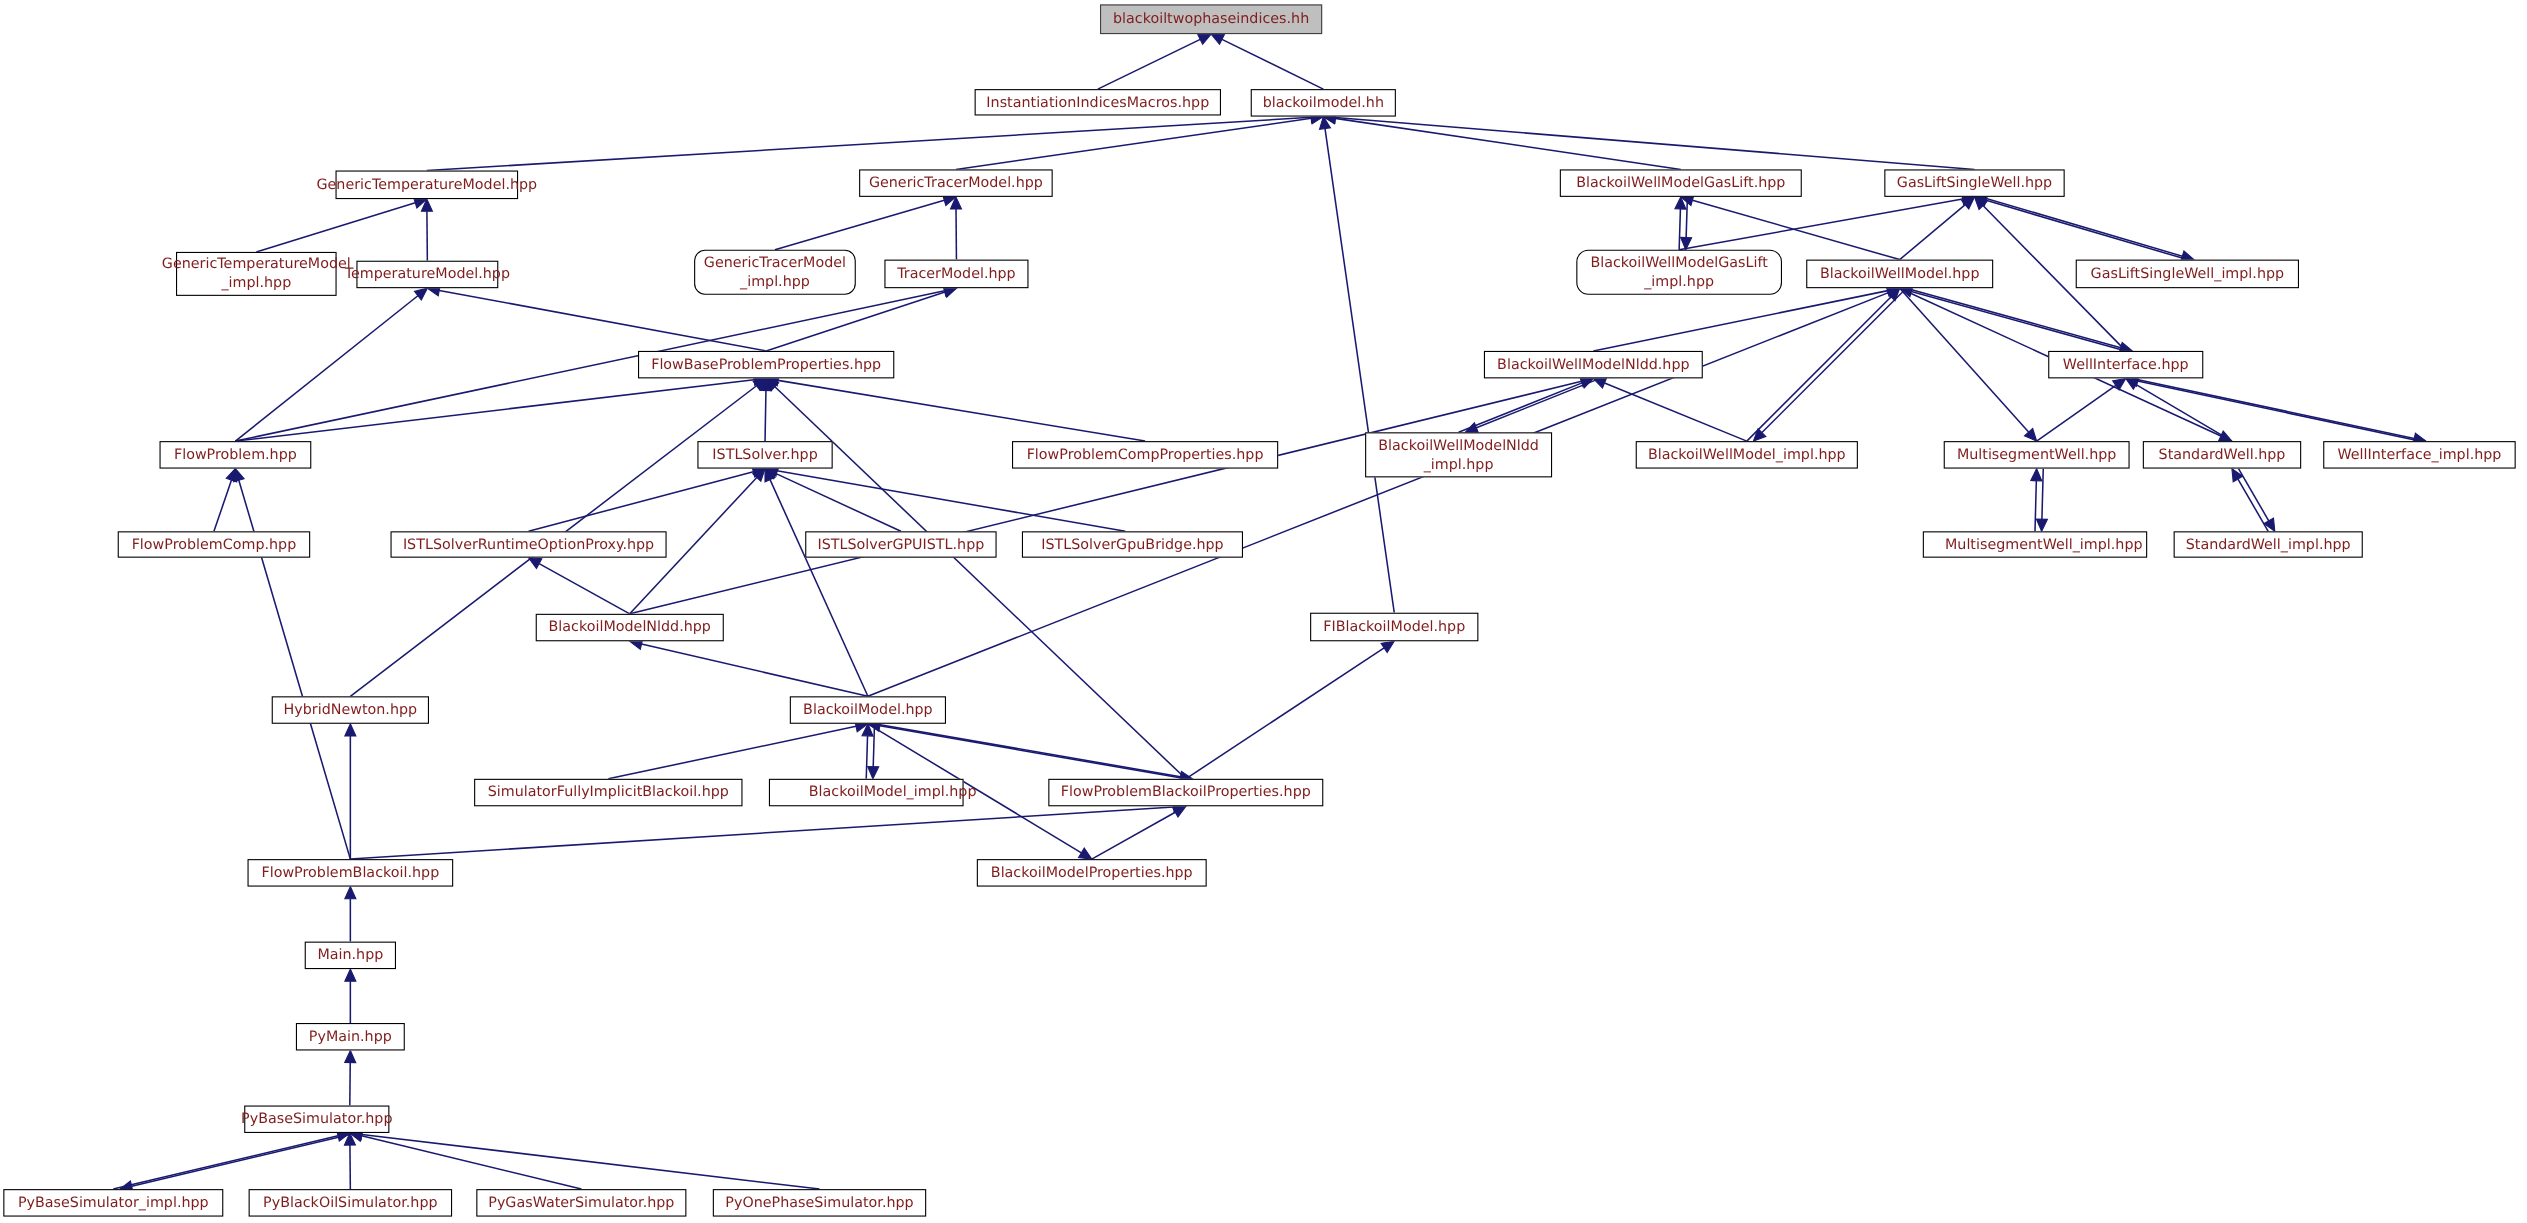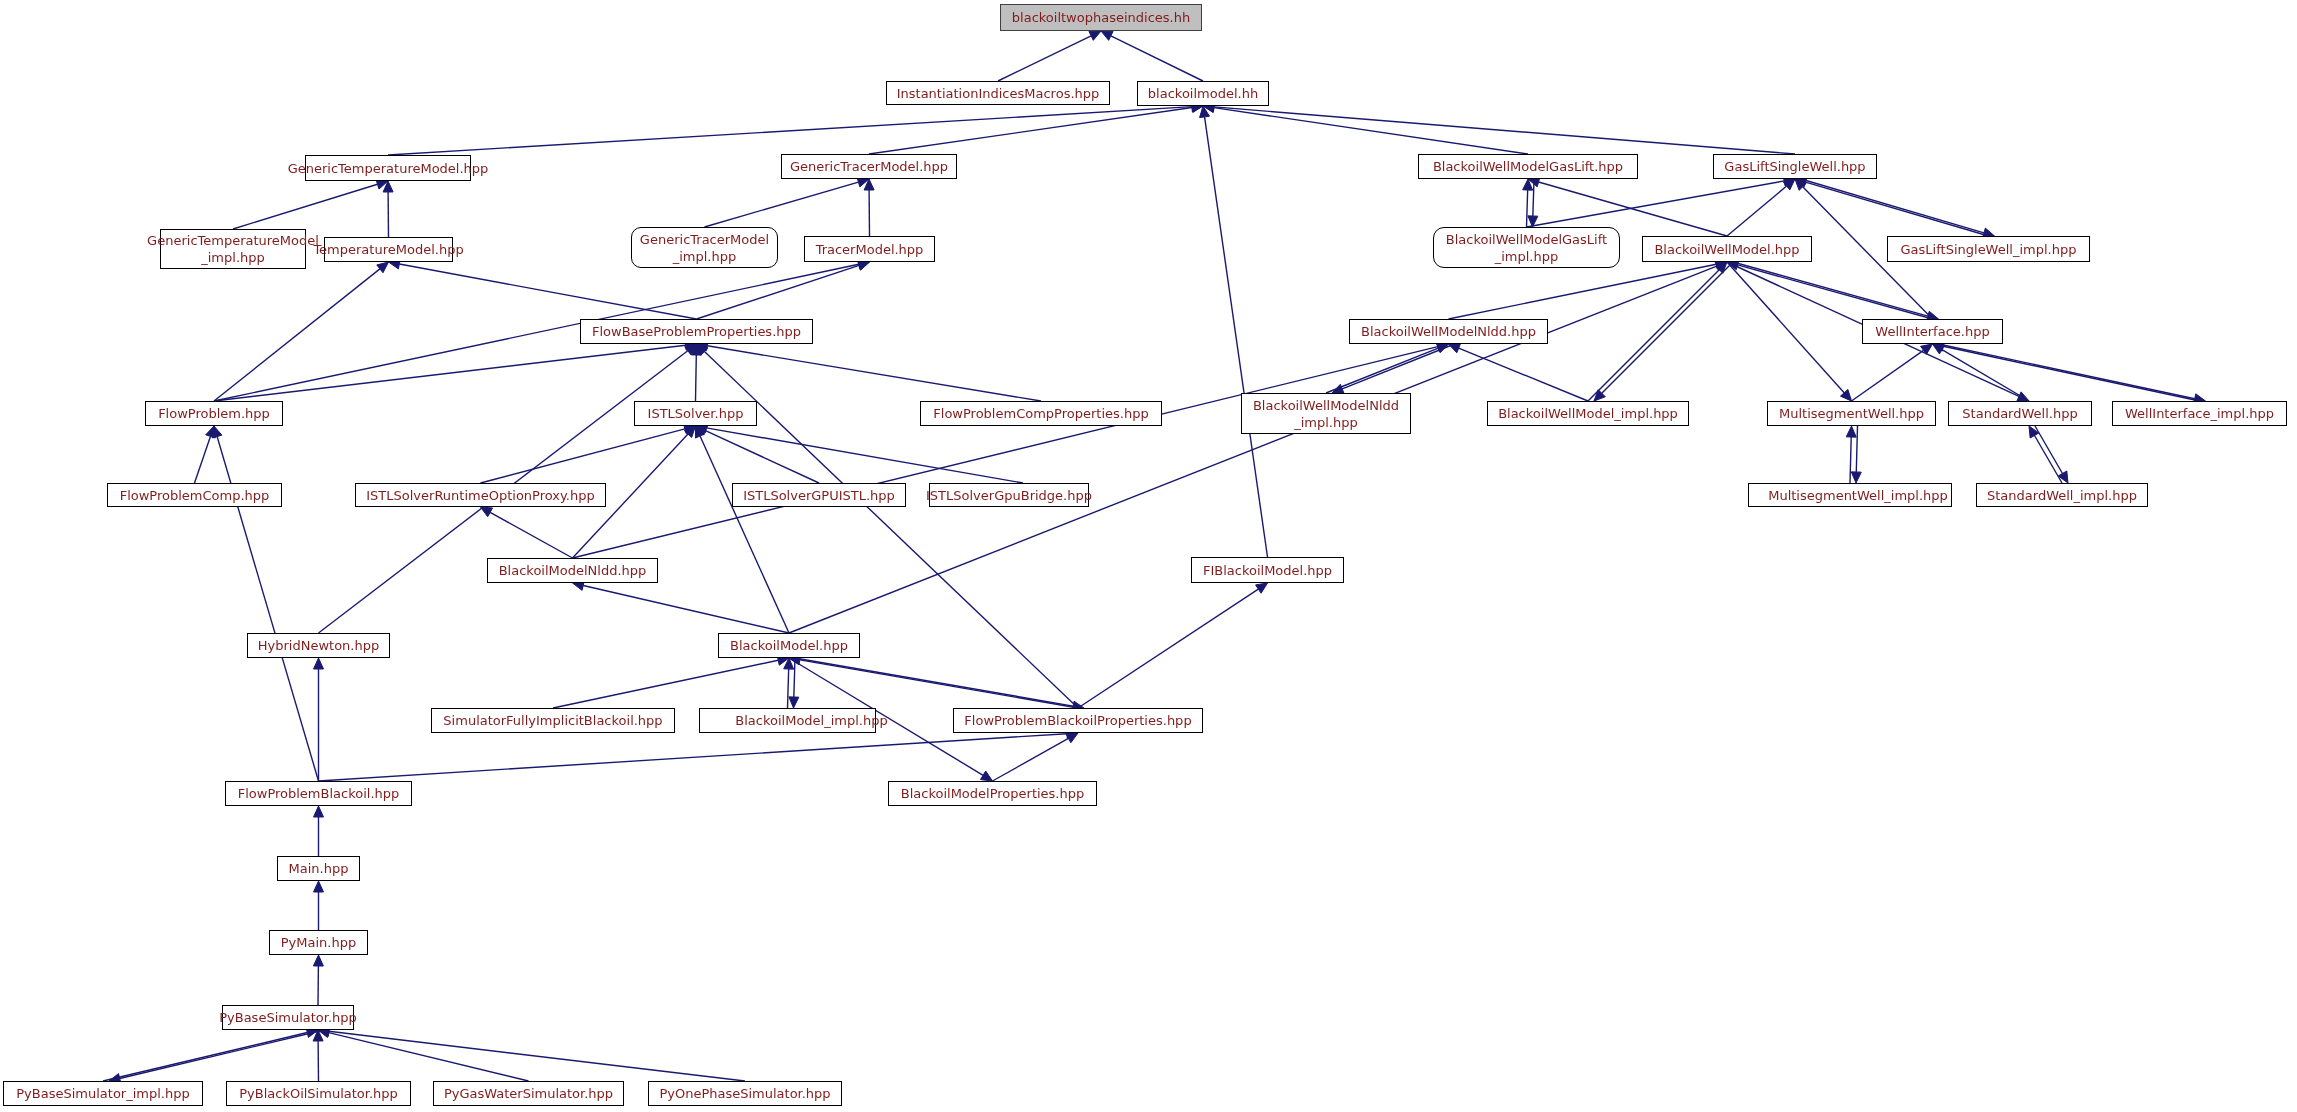--- a/index.html
+++ b/index.html
@@ -197,21 +197,21 @@
   <div class="node" style="left:920px;top:401px;width:242px;height:25px;">FlowProblemCompProperties.hpp</div>
   <div class="node" style="left:1241px;top:393px;width:170px;height:41px;">BlackoilWellModelNldd
 _impl.hpp</div>
   <div class="node" style="left:1487px;top:401px;width:202px;height:25px;">BlackoilWellModel_impl.hpp</div>
   <div class="node" style="left:1767px;top:401px;width:169px;height:25px;">MultisegmentWell.hpp</div>
   <div class="node" style="left:1948px;top:401px;width:144px;height:25px;">StandardWell.hpp</div>
   <div class="node" style="left:2112px;top:401px;width:175px;height:25px;">WellInterface_impl.hpp</div>
   <div class="node" style="left:107px;top:483px;width:175px;height:24px;">FlowProblemComp.hpp</div>
   <div class="node" style="left:355px;top:483px;width:251px;height:24px;">ISTLSolverRuntimeOptionProxy.hpp</div>
   <div class="node" style="left:732px;top:483px;width:174px;height:24px;">ISTLSolverGPUISTL.hpp</div>
-  <div class="node" style="left:929px;top:483px;width:160px;height:24px;">ISTLSolverGpuBridge.hpp</div>
+  <div class="node" style="left:929px;top:483px;width:201px;height:24px;">ISTLSolverGpuBridge.hpp</div>
   <div class="node" style="left:1748px;top:483px;width:204px;height:24px;padding-left:16px;">MultisegmentWell_impl.hpp</div>
   <div class="node" style="left:1976px;top:483px;width:172px;height:24px;">StandardWell_impl.hpp</div>
   <div class="node" style="left:487px;top:558px;width:171px;height:25px;">BlackoilModelNldd.hpp</div>
   <div class="node" style="left:1191px;top:557px;width:153px;height:26px;">FIBlackoilModel.hpp</div>
   <div class="node" style="left:247px;top:633px;width:143px;height:25px;">HybridNewton.hpp</div>
   <div class="node" style="left:718px;top:633px;width:142px;height:25px;">BlackoilModel.hpp</div>
   <div class="node" style="left:431px;top:708px;width:244px;height:25px;">SimulatorFullyImplicitBlackoil.hpp</div>
   <div class="node" style="left:699px;top:708px;width:177px;height:25px;padding-left:48px;">BlackoilModel_impl.hpp</div>
   <div class="node" style="left:953px;top:708px;width:250px;height:25px;">FlowProblemBlackoilProperties.hpp</div>
   <div class="node" style="left:225px;top:781px;width:187px;height:25px;">FlowProblemBlackoil.hpp</div>

